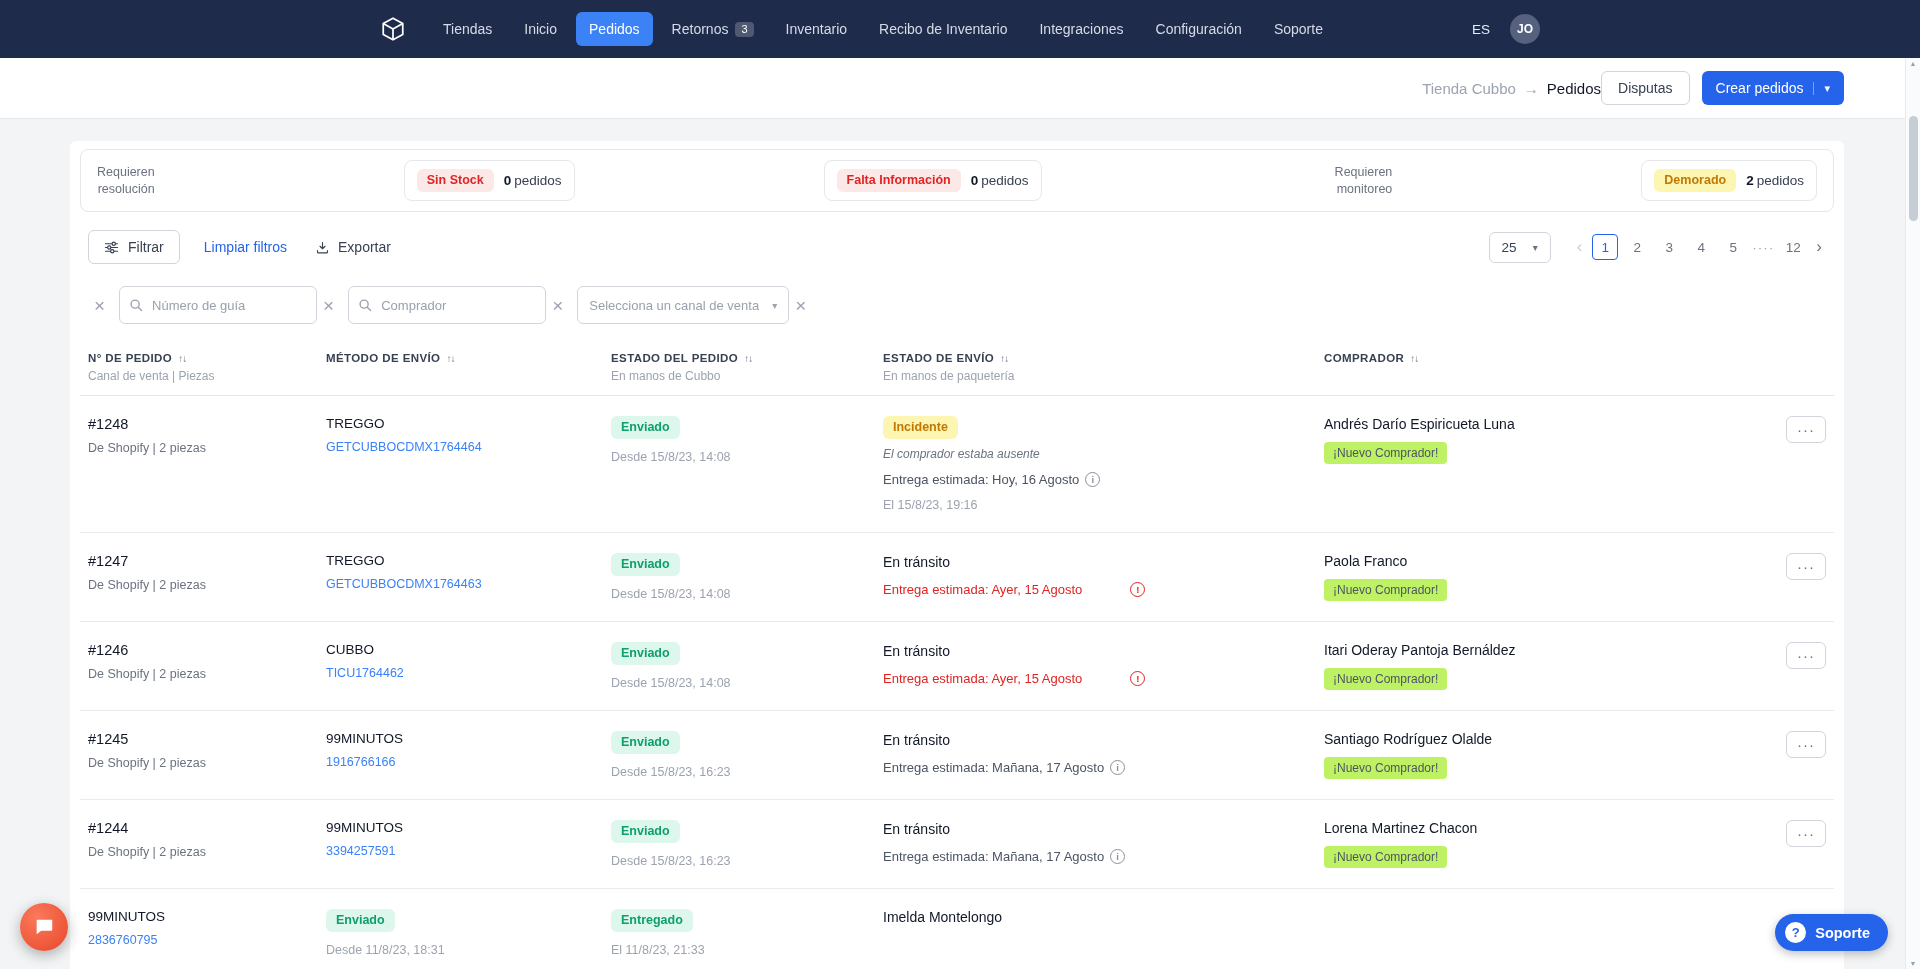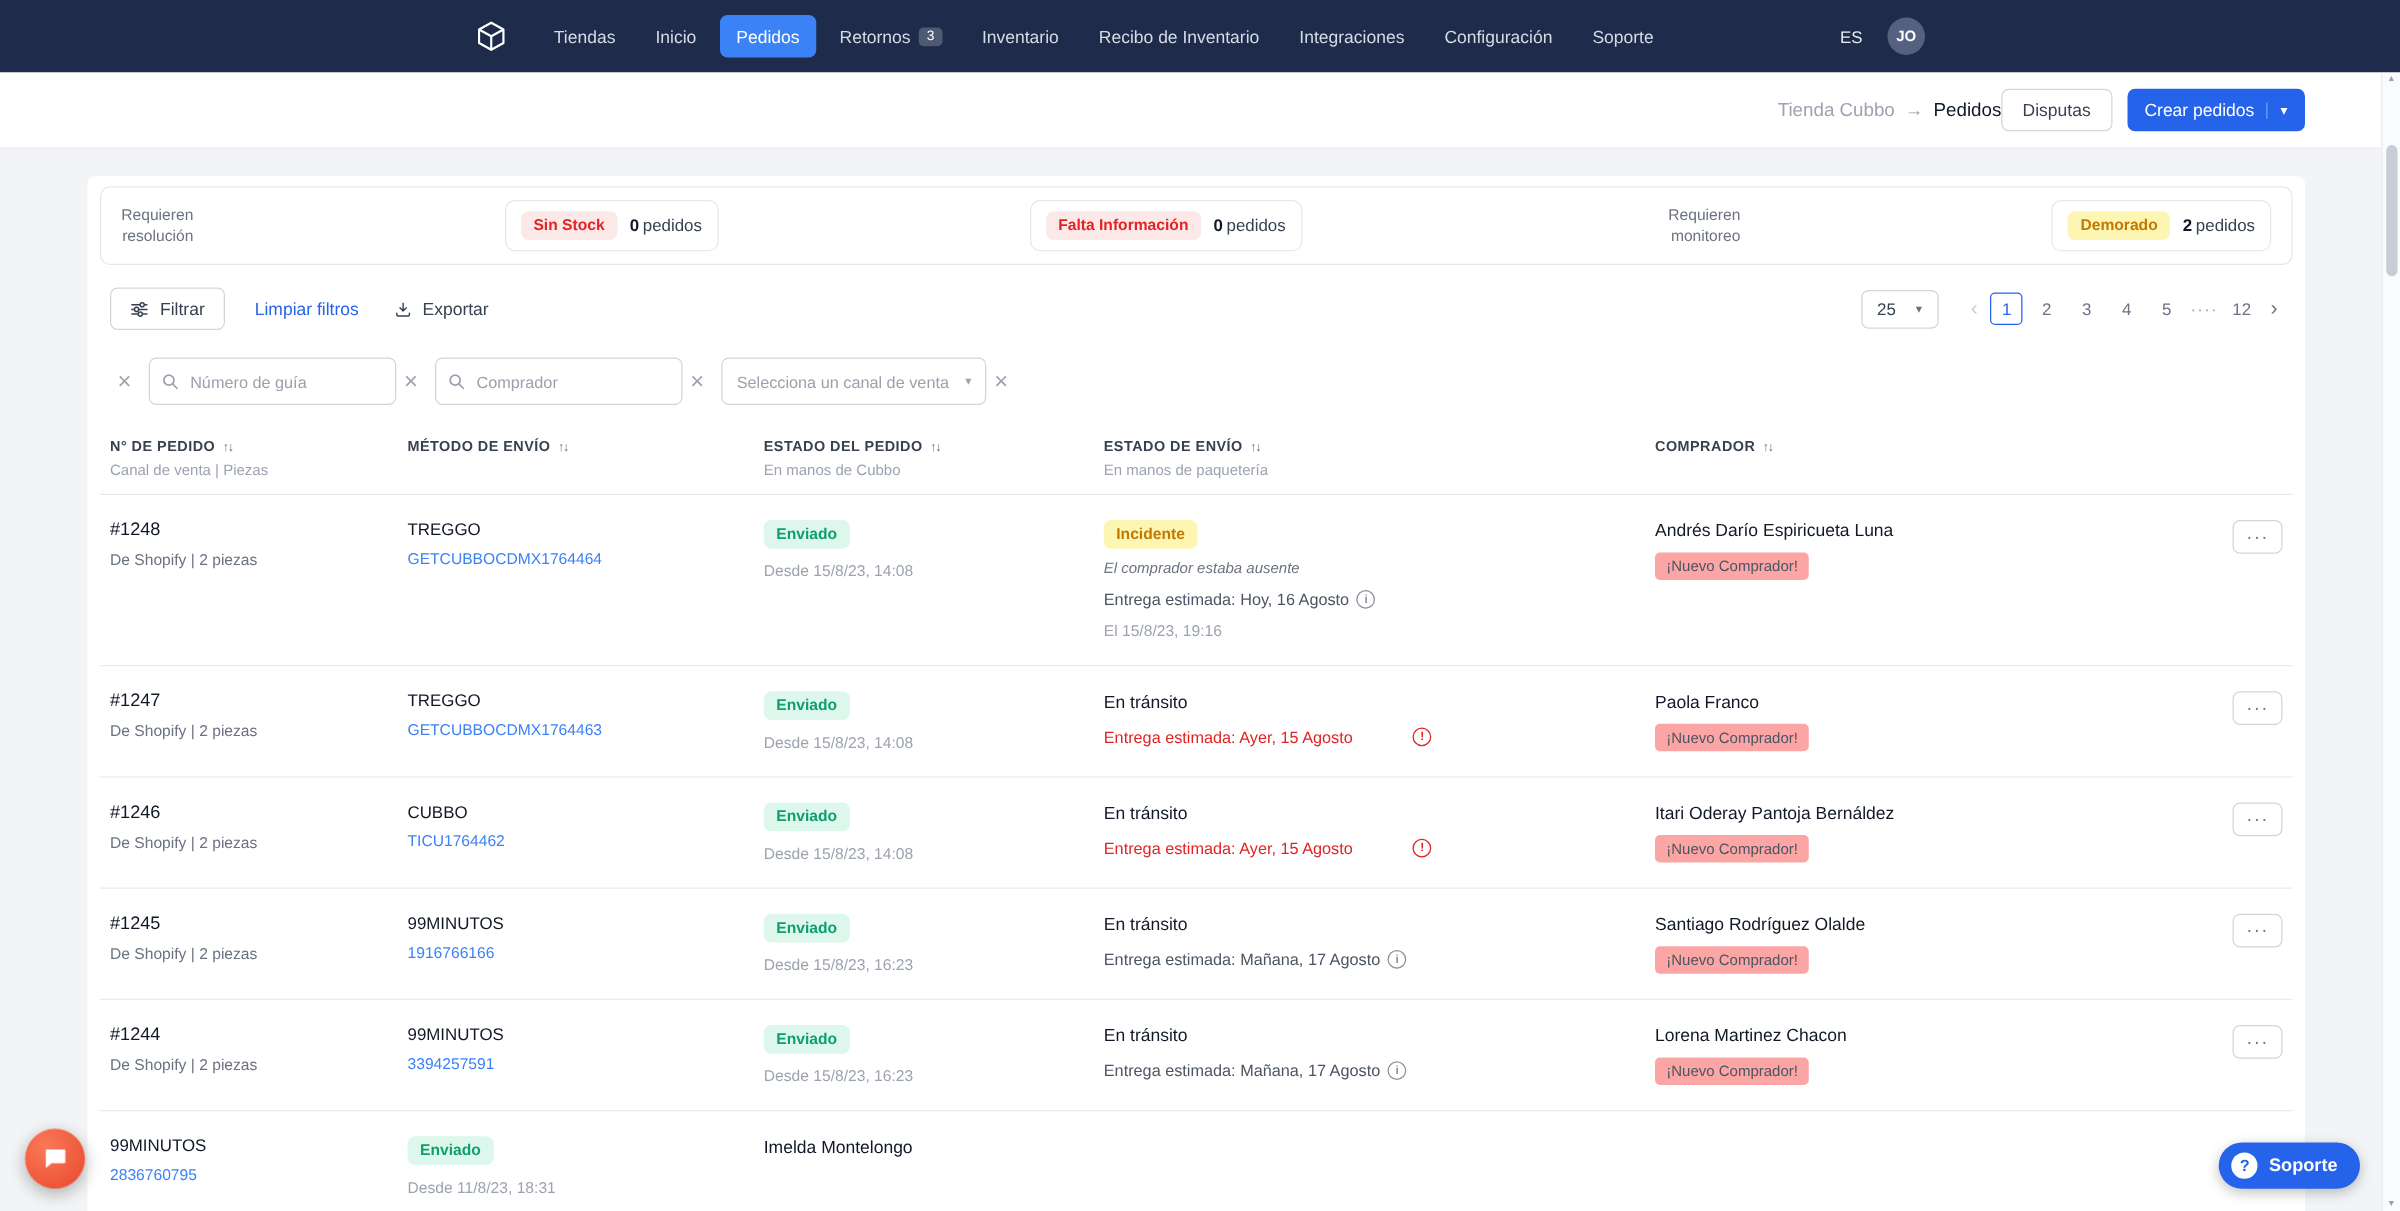--- a/index.html
+++ b/index.html
@@ -107,21 +107,21 @@
   .status-plain { font-size:14px; color:#111827; font-weight:500; }
   .eta { font-size:13px; color:#4b5563; margin-top:11px; display:flex; align-items:center; gap:6px; }
   .eta.late { color:var(--danger,#e02424);gap:48px; }
   .circle-ic { width:15px; height:15px; border:1.4px solid currentColor; border-radius:50%;
     display:inline-flex; align-items:center; justify-content:center; font-size:9.5px;
     font-weight:700; flex:0 0 auto; }
   .eta .circle-ic { color:#8b919b; }
   .eta.late .circle-ic { color:var(--danger,#e02424); }
   .incident-note { font-style:italic; font-size:12px; color:#6b7280; margin-top:8px; }
   .buyer { font-size:14px; color:#111827; }
-  .badge-new { display:inline-block; margin-top:10px; background:#fca5a5; color:#4b5563;
+  .badge-new { display:inline-block; margin-top:10px; background:#bef264; color:#4b5563;
     font-size:12px; padding:4px 9px; border-radius:4px; }
   .menu-btn { border:1px solid #d1d5db; border-radius:6px; background:#fff; width:40px; height:27px;
     color:#6b7280; font-size:15px; letter-spacing:1px; cursor:pointer; display:flex;
     align-items:center; justify-content:center; justify-self:end; font-family:inherit; }
 
   
   .chat-bubble { position:fixed; left:20px; bottom:18px; width:48px; height:48px; border-radius:50%;
     background:radial-gradient(circle at 35% 30%, #fa7a5a, var(--chat-bubble,#e8472b));
     box-shadow:0 4px 14px rgba(0,0,0,.3); display:flex; align-items:center; justify-content:center;
     cursor:pointer; z-index:60; }
@@ -470,20 +470,24 @@
     <div class="trow">
       <div>
         <div class="carrier">99MINUTOS</div>
         <a class="tracking">2836760795</a>
       </div>
       <div>
         <span class="pill green">Enviado</span>
         <div class="muted">Desde 11/8/23, 18:31</div>
       </div>
       <div>
+        <span class="pill green">Entregado</span>
+        <div class="muted">El 11/8/23, 21:33</div>
+      </div>
+      <div>
         <div class="buyer">Imelda Montelongo</div>
       </div>
       <div></div>
     </div>
   </section>
 </main>
 
 <div class="chat-bubble">
   <span>
     <svg width="22" height="22" viewBox="0 0 24 24" fill="#ffffff">

